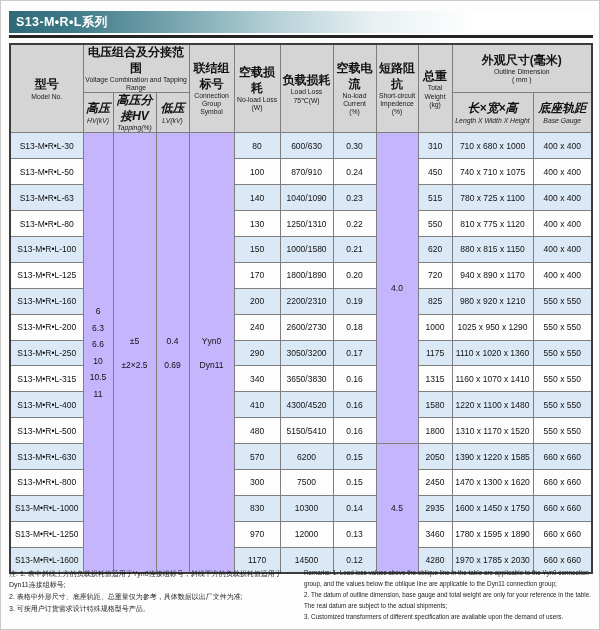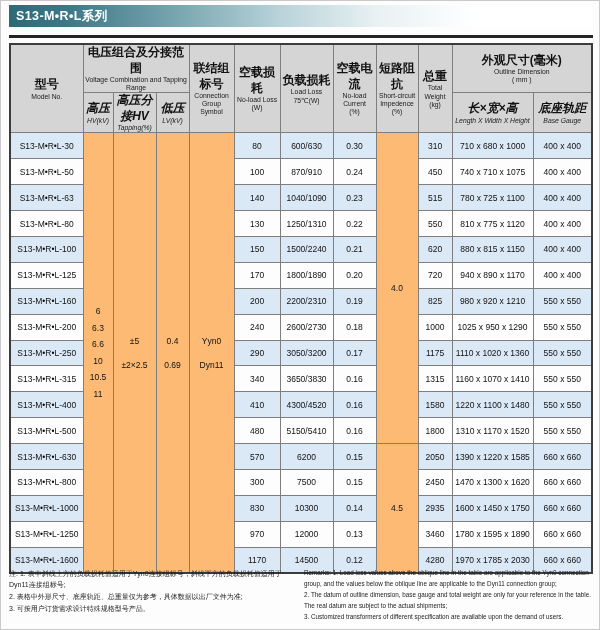--- a/index.html
+++ b/index.html
@@ -2,21 +2,21 @@
 <html><head>
 <meta charset="utf-8">
 <style>
   html,body { margin:0; padding:0; }
   body { width:600px; height:630px; background:#ededed; font-family:"Liberation Sans","DejaVu Sans",sans-serif; }
   .page {
     position:relative; width:600px; height:630px; box-sizing:border-box;
     background:#fdfdfd; border:1px solid #c9c9c9; overflow:hidden;
   }
   .title-bar {
-    position:absolute; left:8px; top:4px; width:584px; height:22px;
+    position:absolute; left:8px; top:10px; width:584px; height:22px;
     background:linear-gradient(90deg,#2d6a78 0%,#3d7886 10%,#6f9faa 26%,#b7d2d8 46%,#e9f1f3 63%,#ffffff 80%);
   }
   .title-text {
     color:#ffffff; font-size:12.5px; font-weight:bold; line-height:22px;
     padding-left:7px; letter-spacing:0.4px;
   }
   .top-rule { position:absolute; left:8px; top:34px; width:584px; height:3px; background:#242424; }
 
   table.spec {
     position:absolute; left:8px; top:42px; width:584px;
@@ -28,21 +28,21 @@
     padding:0; overflow:hidden;
   }
   .spec thead th { background:#d5d5d5; font-weight:normal; }
   .spec thead tr.group { height:42px; }
   .spec thead tr.sub   { height:36px;font-style:italic; }
   .zh { display:block; white-space:pre-line; font-size:12px; font-weight:bold; line-height:1.3; }
   .en { display:block; white-space:pre-line; font-size:6.8px; line-height:1.18; color:#1a1a1a; }
   .spec tbody tr { height:25.9px; }
   .spec tbody td { background:#fdfdfe; }
   .spec tbody tr.alt td.plain { background:#dbe9f6; }
-  .spec tbody td.mcell { background:#fdba74; }
+  .spec tbody td.mcell { background:#c4b5fd; }
   .lines-sm { white-space:pre-line; line-height:16.5px; }
   .lines-lg { white-space:pre-line; line-height:24px; }
 
   .notes {
     position:absolute; left:8px; top:567px; width:584px;
     display:flex; gap:12px; color:#1c1c1c;
   }
   .notes p { margin:0 0 1px 0; }
   .notes-zh { width:283px; font-size:7px; line-height:11px; }
   .notes-en { width:289px; font-size:6.3px; line-height:10.6px; }
@@ -192,21 +192,21 @@
           <td class="plain">130</td>
           <td class="plain">1250/1310</td>
           <td class="plain">0.22</td>
           <td class="plain">550</td>
           <td class="plain">810 x 775 x 1120</td>
           <td class="plain">400 x 400</td>
         </tr>
         <tr class="alt">
           <td class="plain">S13-M•R•L-100</td>
           <td class="plain">150</td>
-          <td class="plain">1500/2240</td>
+          <td class="plain">1000/1580</td>
           <td class="plain">0.21</td>
           <td class="plain">620</td>
           <td class="plain">880 x 815 x 1150</td>
           <td class="plain">400 x 400</td>
         </tr>
         <tr>
           <td class="plain">S13-M•R•L-125</td>
           <td class="plain">170</td>
           <td class="plain">1800/1890</td>
           <td class="plain">0.20</td>

